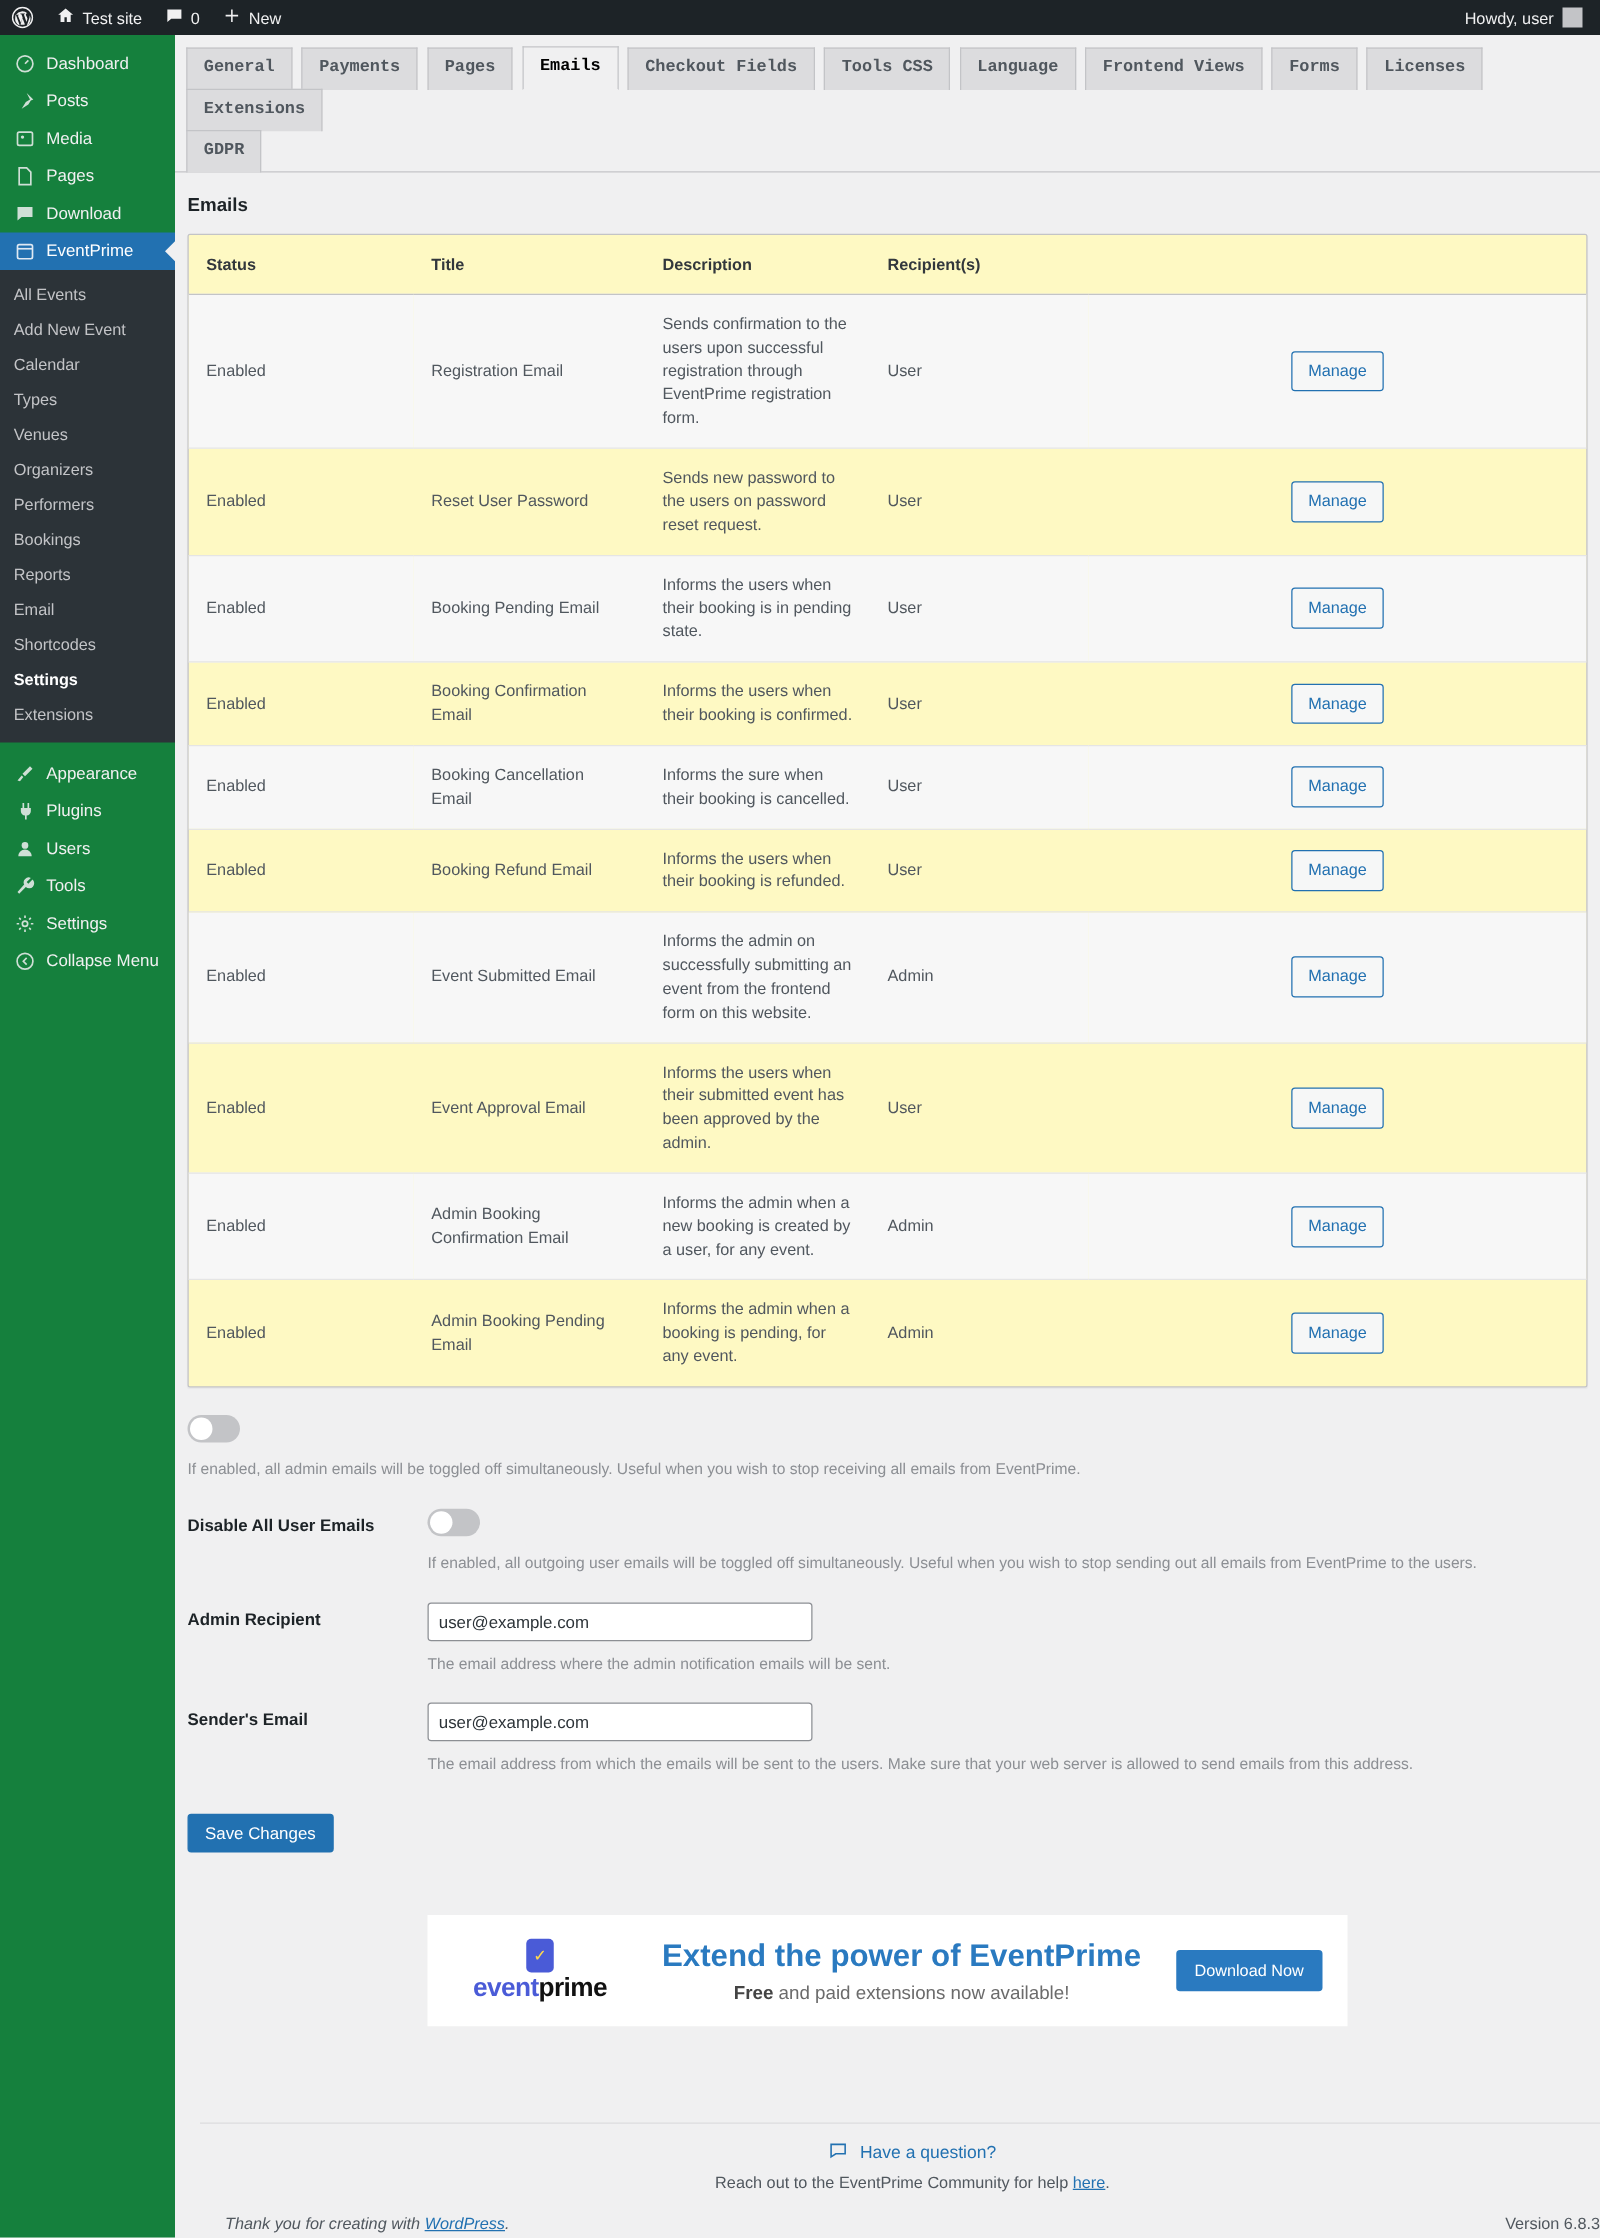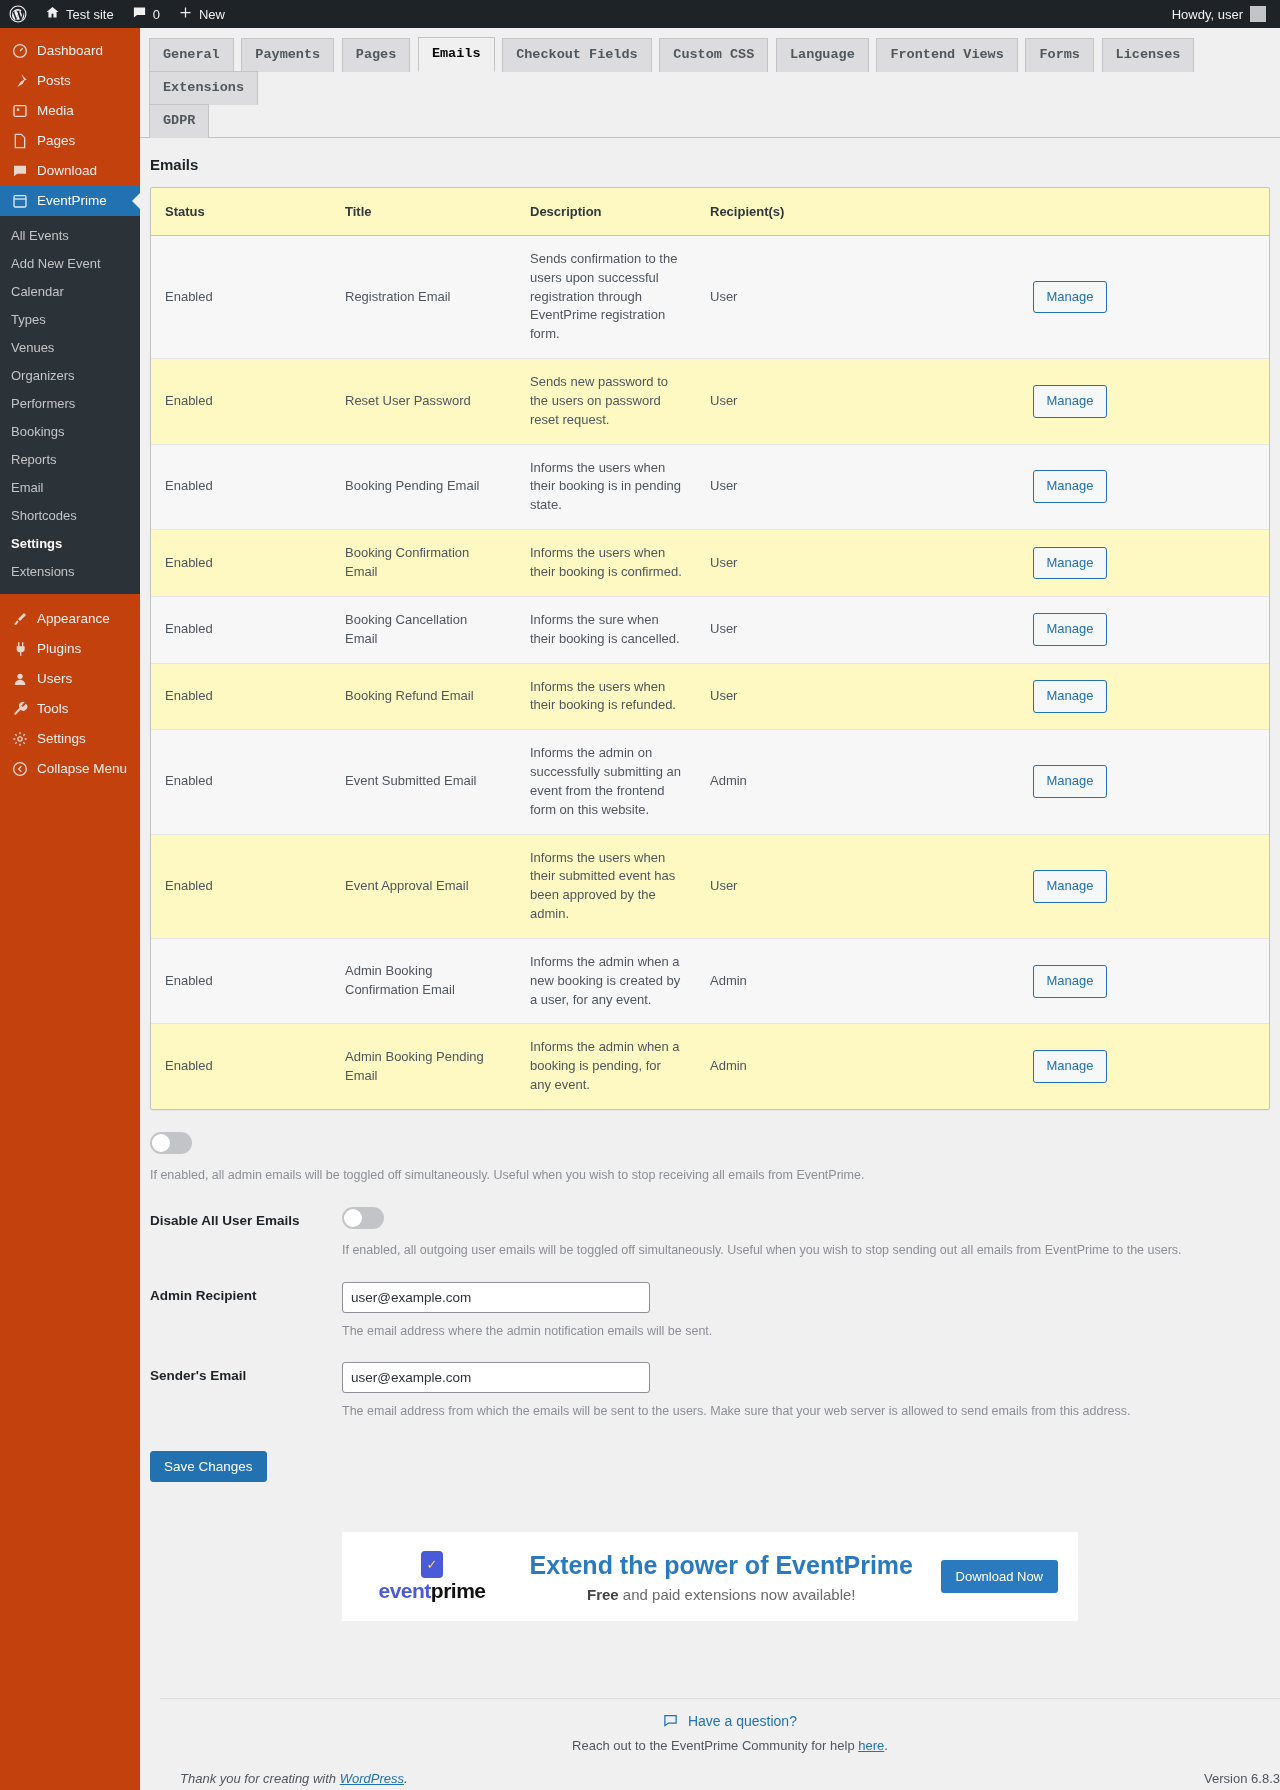--- a/index.html
+++ b/index.html
@@ -20,21 +20,21 @@
     display:flex; align-items:center; font-size:13px;
   }
   .ab-item { display:flex; align-items:center; gap:6px; padding:0 9px; height:28px; color:#f0f0f1; }
   .ab-right { margin-left:auto; display:flex; align-items:center; gap:7px; padding-right:14px; }
   .ab-avatar { width:16px; height:16px; background:#c3c4c7; display:inline-block; }
   .wp-logo svg { display:block; }
 
   
   #sidebar {
     position:absolute; top:28px; left:0; width:140px; height:1762px;
-    background:#c2410c; color:#f0f0f1;
+    background:#15803d; color:#f0f0f1;
   }
   .menu-top { padding-top:8px; }
   .menu-item {
     display:flex; align-items:center; gap:9px;
     height:30px; padding:0 0 0 11px;
     font-size:13.5px; color:#f0f0f1; line-height:30px;
   }
   .menu-item .mi-ico { width:17px; height:17px; display:flex; align-items:center; justify-content:center; opacity:.85; }
   .menu-item.current { background:#2271b1; color:#fff; font-weight:400; position:relative; }
   .menu-item.current:after {
@@ -325,21 +325,21 @@
   </div>
 </div>
 
 <div id="content">
   <div class="nav-tabs">
     <a class="nav-tab">General</a>
     <a class="nav-tab">Payments</a>
     <a class="nav-tab">Pages</a>
     <a class="nav-tab active">Emails</a>
     <a class="nav-tab">Checkout Fields</a>
-    <a class="nav-tab">Custom CSS</a>
+    <a class="nav-tab">Tools CSS</a>
     <a class="nav-tab">Language</a>
     <a class="nav-tab">Frontend Views</a>
     <a class="nav-tab">Forms</a>
     <a class="nav-tab">Licenses</a>
     <a class="nav-tab">Extensions</a>
     <br>
     <a class="nav-tab">GDPR</a>
   </div>
 
   <h1 class="page-title">Emails</h1>

